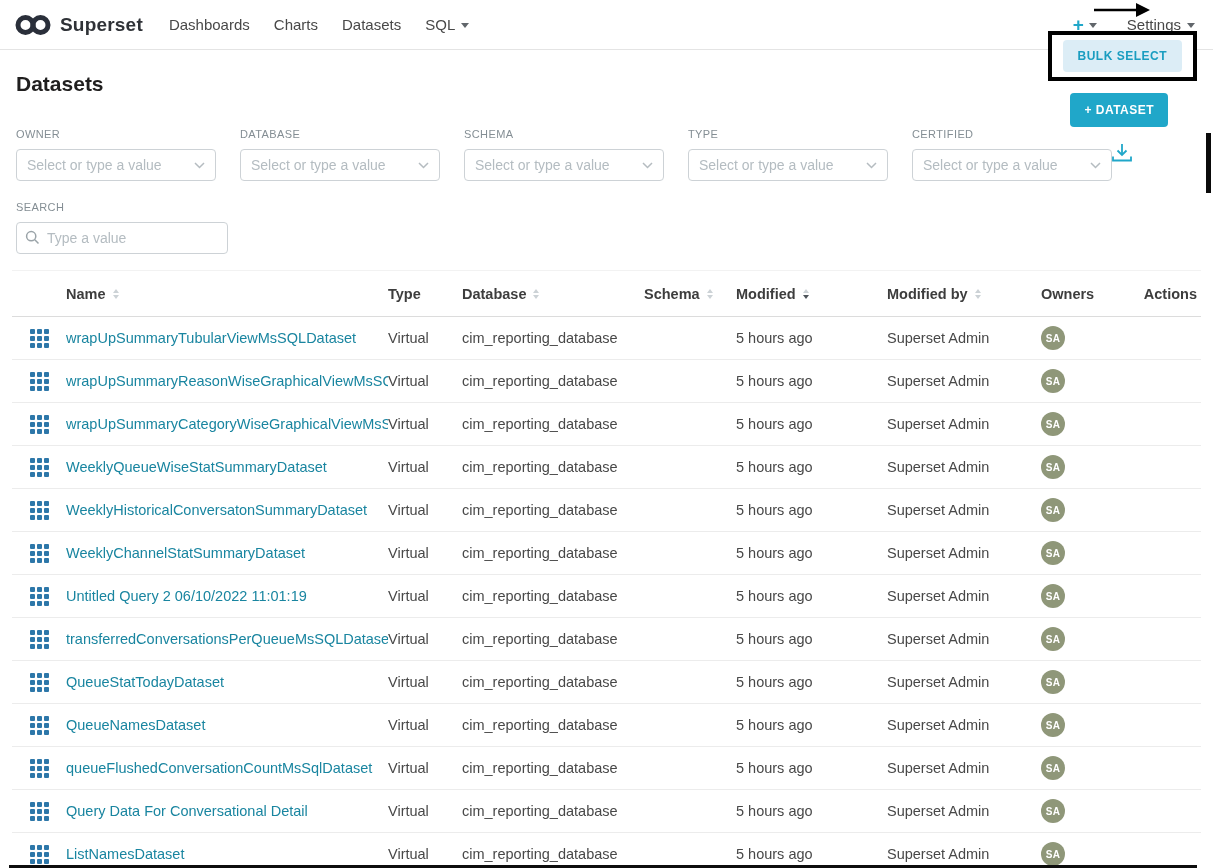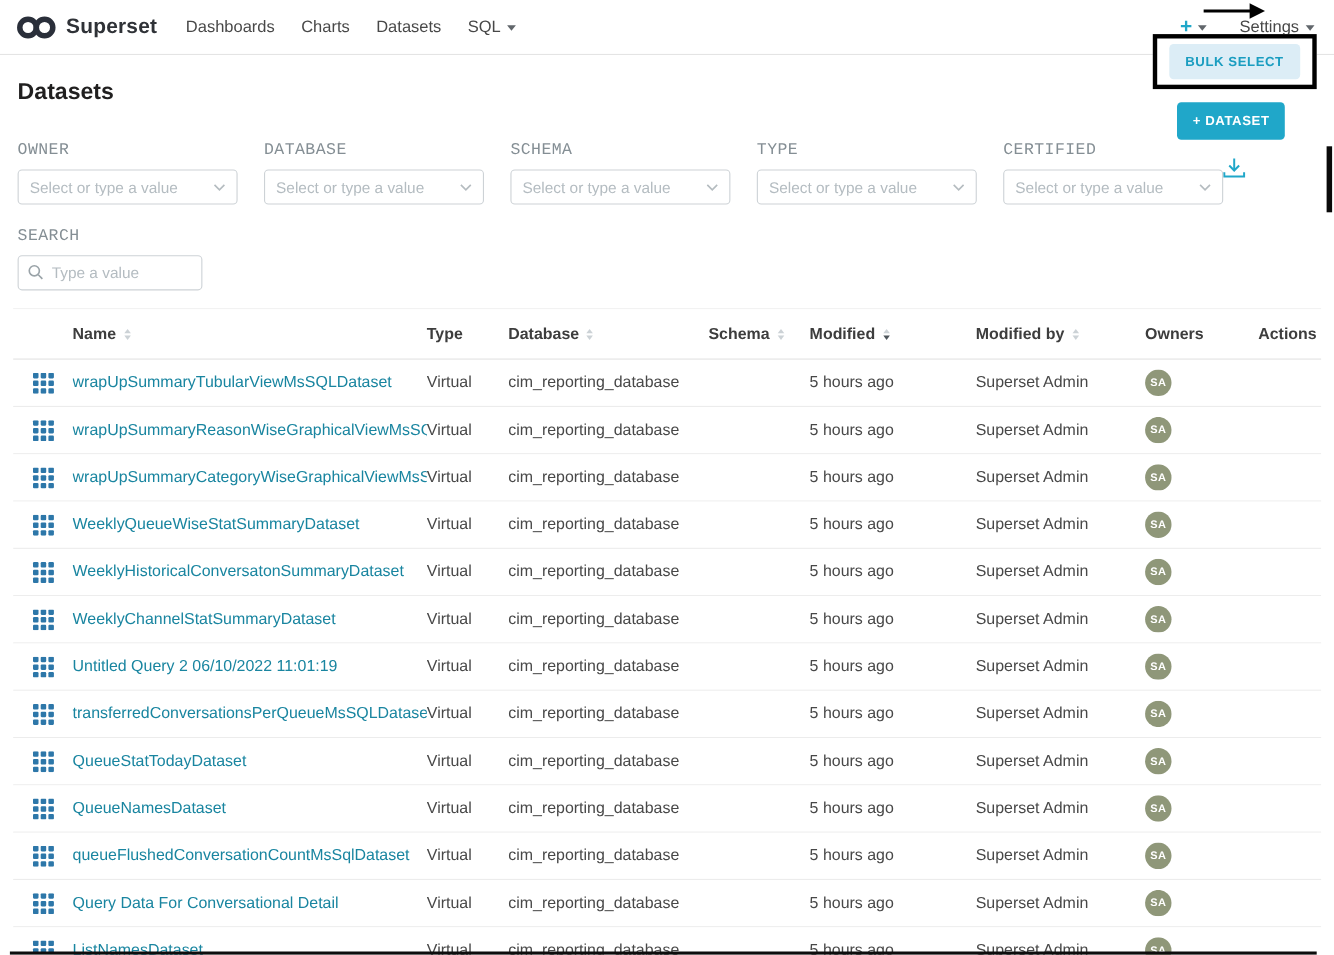--- a/index.html
+++ b/index.html
@@ -54,33 +54,33 @@
     font-size: 12px; font-weight: 700; letter-spacing: .5px;
     padding: 10px 14px;
     margin-right: 6px;
   }
   .icon-btn { background: none; border: none; cursor: pointer; display: flex; align-items: center; padding: 4px; }
 
   
   .filters-bar { padding: 10px 16px 0; display: flex; gap: 24px; flex-wrap: wrap; }
   .filter-field { width: 200px; }
   .filter-label {
-    font-size: 15px; color: #848e94; letter-spacing: .4px;
-    margin-bottom: 9px; display: block; font-family: Liberation Mono, monospace;
+    font-size: 11px; color: #848e94; letter-spacing: .4px;
+    margin-bottom: 9px; display: block;
   }
   .select-box {
     height: 32px; border: 1px solid #cdd2d6; border-radius: 4px;
     display: flex; align-items: center; justify-content: space-between;
     padding: 0 10px; cursor: pointer; background: #fff;
   }
   .select-placeholder { font-size: 14px; color: #b4bcc1; white-space: nowrap; overflow: hidden; }
   .search-row { padding: 20px 16px 0; }
   .search-wrap { position: relative; width: 200px; margin-top: 9px; }
   .search-input {
-    width: 168px; height: 32px; border: 1px solid #cdd2d6; border-radius: 4px;
+    width: 212px; height: 32px; border: 1px solid #cdd2d6; border-radius: 4px;
     padding: 0 25px 0 30px; font-size: 14px; color: #484848;
     font-family: "Liberation Sans", sans-serif; outline: none;
   }
   .search-input::placeholder { color: #b4bcc1; }
   .search-icon { position: absolute; left: 9px; top: 8px; }
 
   
   .table { margin: 16px 12px 0; border-top: 1px solid #f2f2f2; }
   .tr, .thead { display: flex; align-items: center; }
   .thead { height: 46px; border-bottom: 1px solid #dcdcdc; }

